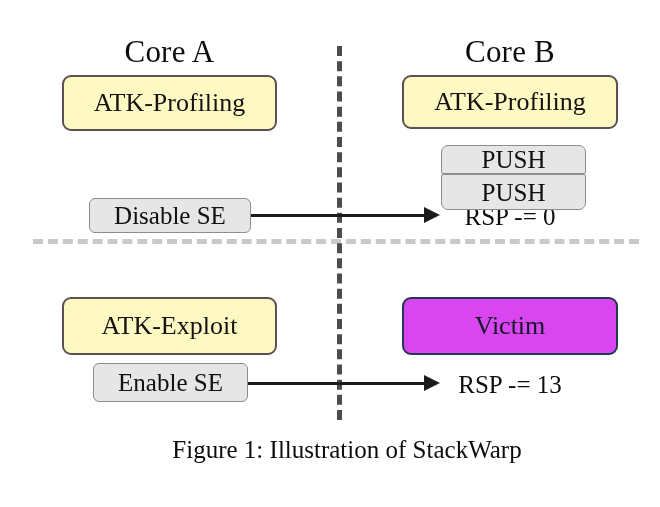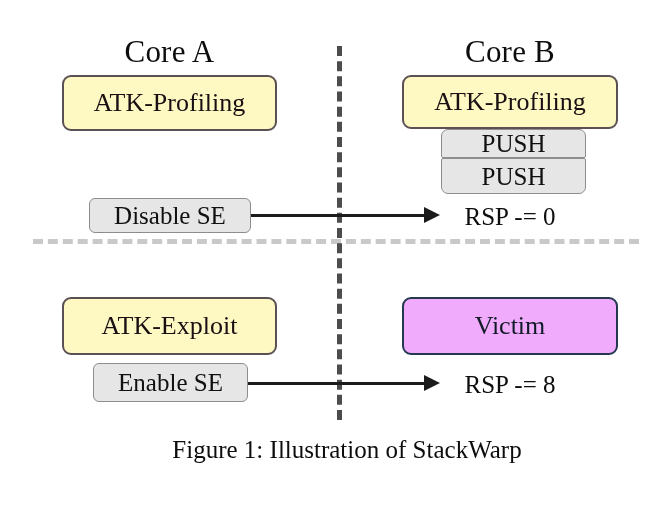--- a/index.html
+++ b/index.html
@@ -42,21 +42,21 @@
     font-size: 26px;
     line-height: 1;
     white-space: nowrap;
   }
   .proc-box.pink {
     background: #fef9c3;
     border: 2.4px solid #5b5054;
     color: #1a1013;
   }
   .proc-box.blue {
-    background: #f0abfc;
+    background: #d946ef;
     border: 2.4px solid #24384f;
     color: #101b28;
     font-family: Liberation Serif, serif;
   }
 
   
   .gray-box {
     background: #e6e6e6;
     border: 1.6px solid #8d8d8d;
     display: flex;
@@ -71,21 +71,21 @@
     border-radius: 7px 7px 2px 2px;
   }
   .gray-box.rounded-bottom {
     border-radius: 2px 2px 7px 7px;
   }
   .gray-box.rounded-all {
     border-radius: 6px;
   }
 
   
-  .stack-frame { z-index: 5; }
+  .stack-frame { z-index: 5; margin-top: 16px; }
 
   
   .v-divider {
     border-left: 5px dashed #4c4c4c;
     z-index: 2;
   }
   .h-divider {
     border-top: 5px dashed #c9c9c9;
     z-index: 1;
   }
@@ -159,17 +159,17 @@
 
   <div class="abs proc-box pink" style="left:62px; top:297px; width:215px; height:58px;">ATK-Exploit</div>
 
   <div class="abs proc-box blue" style="left:402px; top:297px; width:216px; height:58px;">Victim</div>
 
   <div class="abs gray-box rounded-all" style="left:93px; top:363px; width:155px; height:39px;">Enable SE</div>
 
   <div class="abs arrow-line" style="left:248px; top:382px; width:176px;"></div>
   <div class="abs arrow-head" style="left:424px; top:375px;"></div>
 
-  <div class="abs rsp-label" style="left:402px; top:372px; width:216px; text-align:center;">RSP -= 8</div>
+  <div class="abs rsp-label" style="left:402px; top:372px; width:216px; text-align:center;">RSP -= 13</div>
 
   <div class="abs caption" style="left:17px; top:437px;">Figure 1: Illustration of StackWarp</div>
 
 </div>
 
 </body></html>

